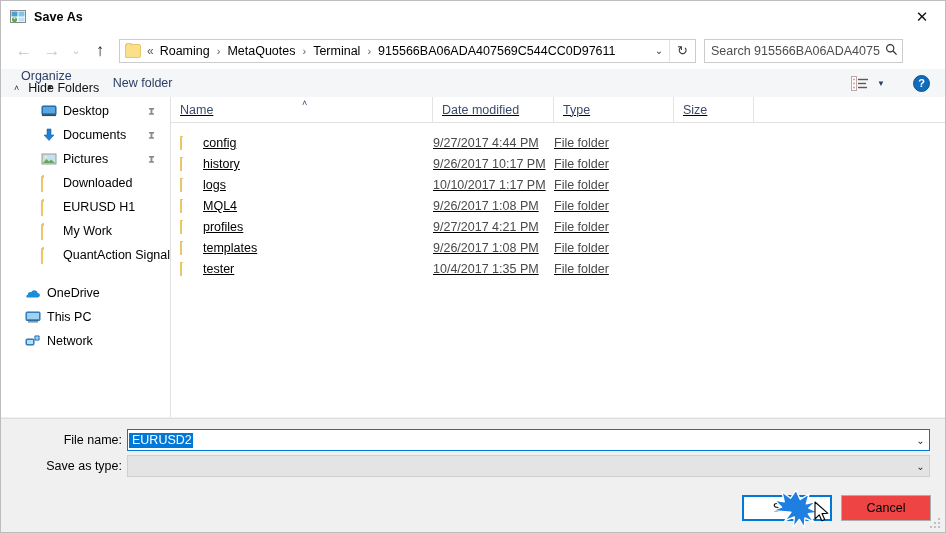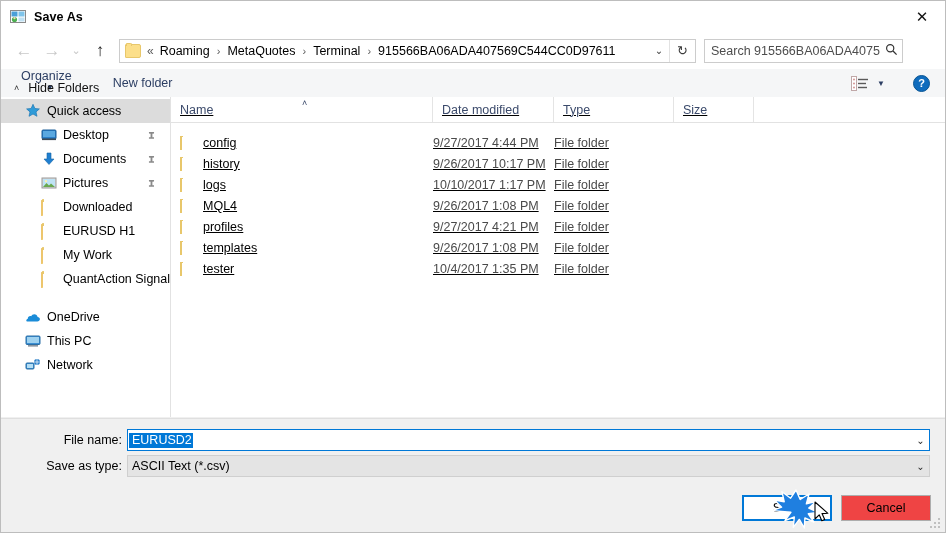--- a/index.html
+++ b/index.html
@@ -565,28 +565,20 @@
         <span class="view-caret">▼</span>
       </div>
       <div class="help-btn">?</div>
     </div>
   </div>
 
   <div class="main">
 
     <div class="sidebar">
 
-      <div class="nav-item selected" style="padding-left:24px;">
-        <span class="nav-ico">
-          <svg width="16" height="16" viewBox="0 0 16 16">
-            <path d="M8 1.3l1.9 4.2 4.5.4-3.4 3 1 4.4L8 11l-4 2.3 1-4.4-3.4-3 4.5-.4z" fill="#2f9bd8" stroke="#1f79b5" stroke-width=".7"></path>
-          </svg>
-        </span>
-        <span class="nav-label">Quick access</span>
-      </div>
 
       <div class="nav-item lvl2">
         <span class="nav-ico">
           <svg width="16" height="16" viewBox="0 0 16 16">
             <rect x="1" y="3" width="14" height="9" rx="1" fill="#2a7fc9" stroke="#1d5f99"></rect>
             <rect x="2" y="4" width="12" height="6" fill="#5aa8e0"></rect>
             <rect x="1" y="11.5" width="14" height="1.6" fill="#3c4a57"></rect>
           </svg>
         </span>
         <span class="nav-label">Desktop</span>
@@ -764,21 +756,20 @@
     <div class="form-row fname">
       <div class="form-label">File name:</div>
       <div class="combo filename">
         <span class="combo-value selected-text">EURUSD2</span>
         <span class="combo-arrow">⌄</span>
       </div>
     </div>
     <div class="form-row ftype">
       <div class="form-label">Save as type:</div>
       <div class="combo filetype">
-        <span class="combo-value">ASCII Text (*.csv)</span>
         <span class="combo-arrow">⌄</span>
       </div>
     </div>
   </div>
 
   <div class="hide-folders">
     <span class="hf-caret">˄</span>
     <span>Hide Folders</span>
   </div>
 

